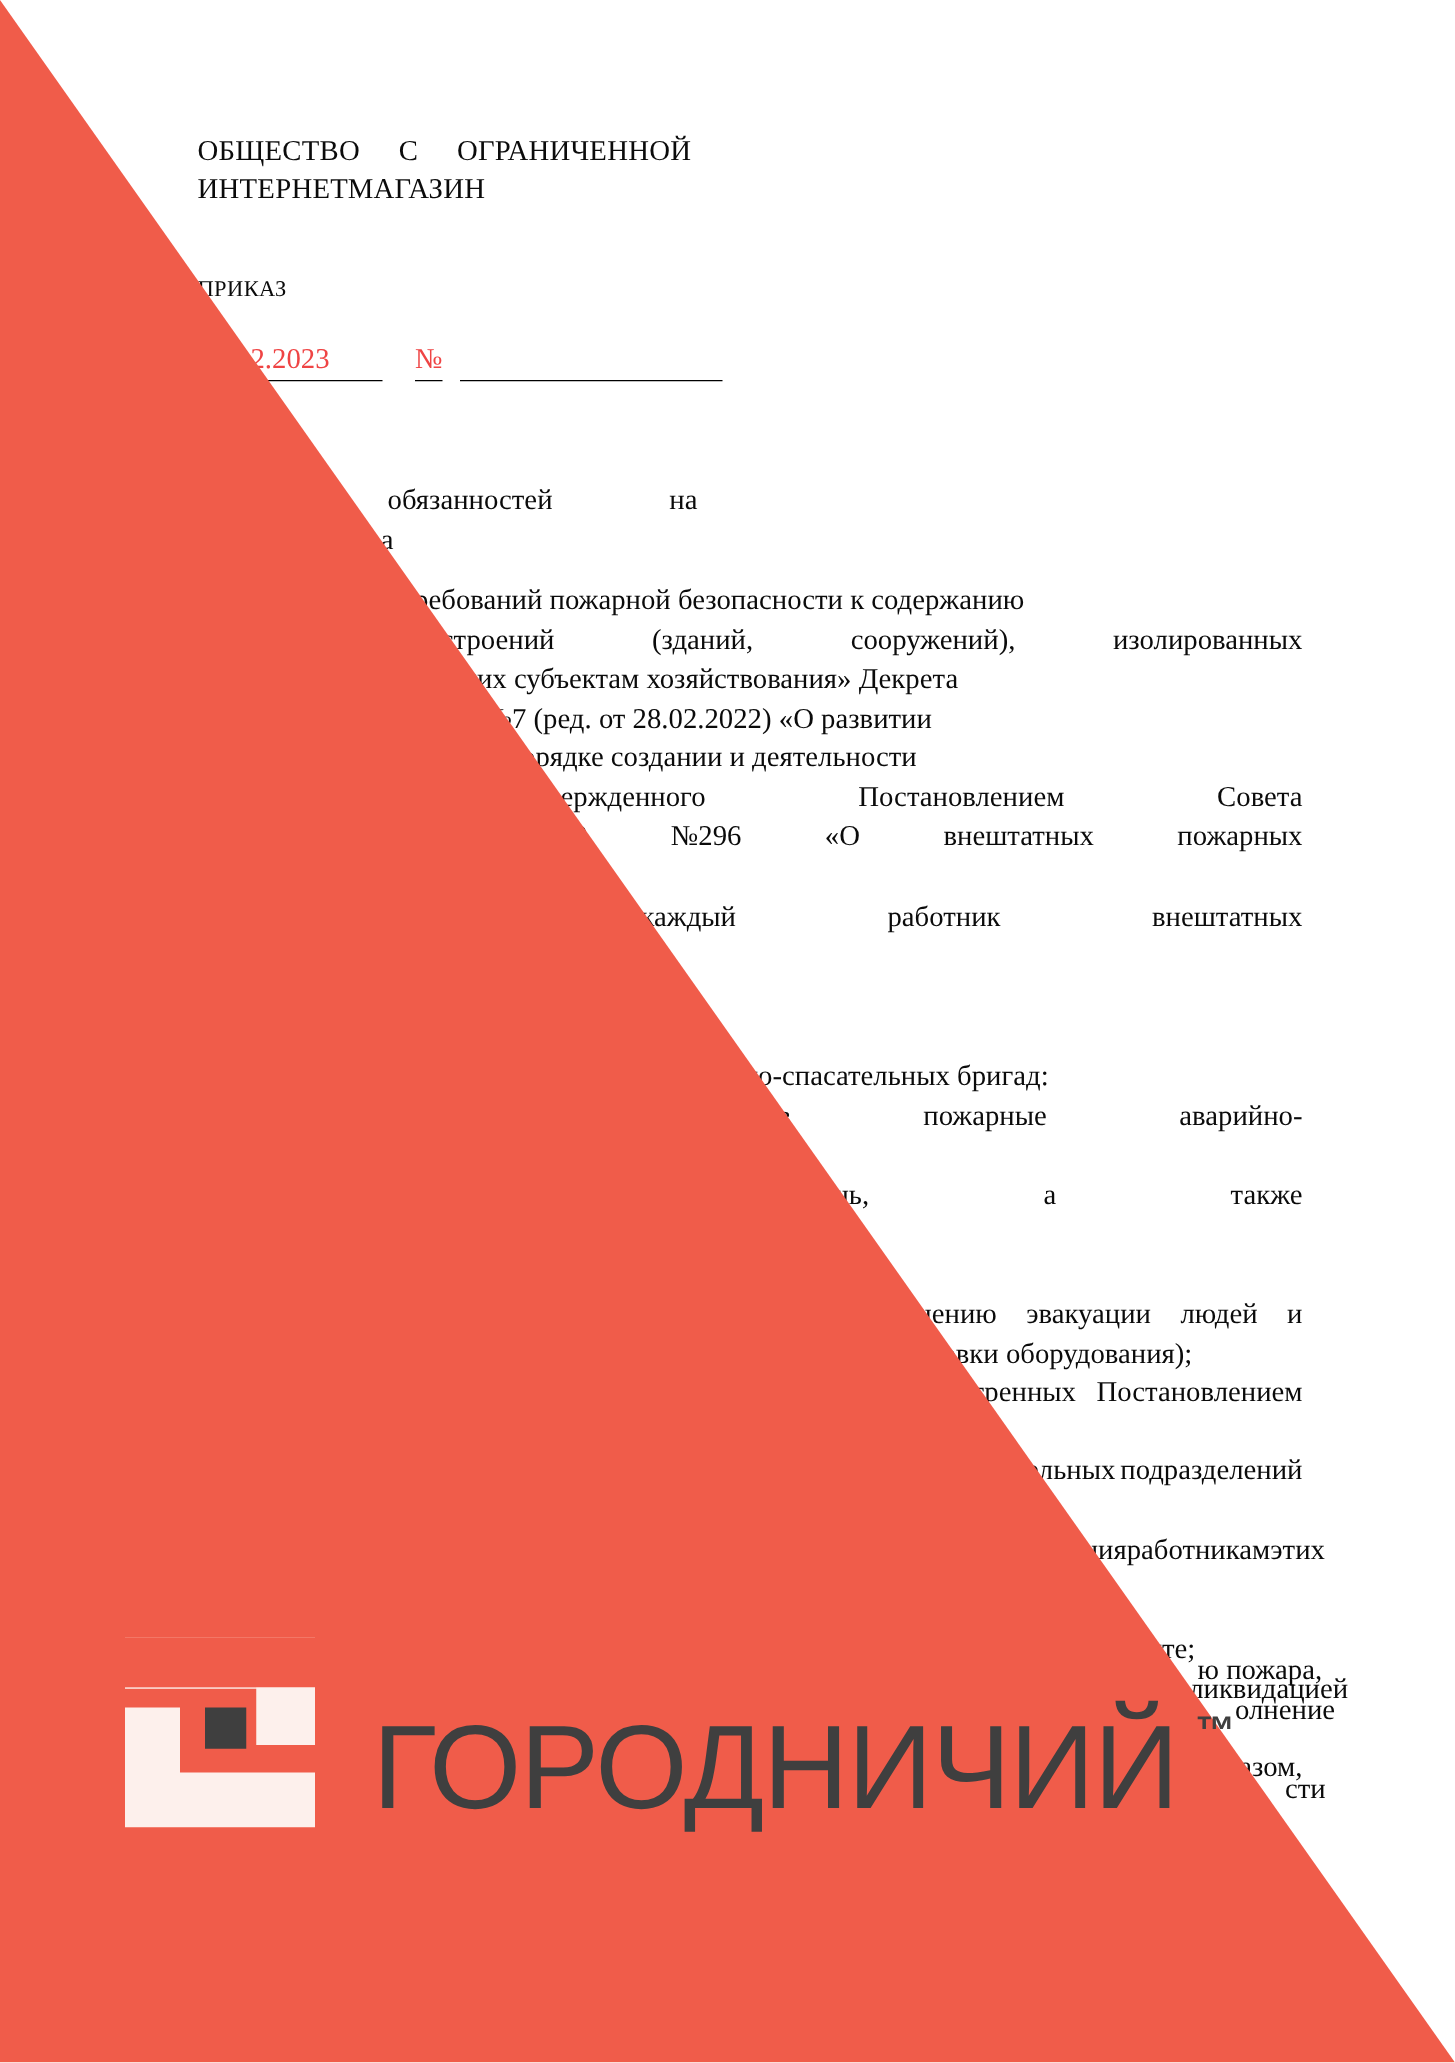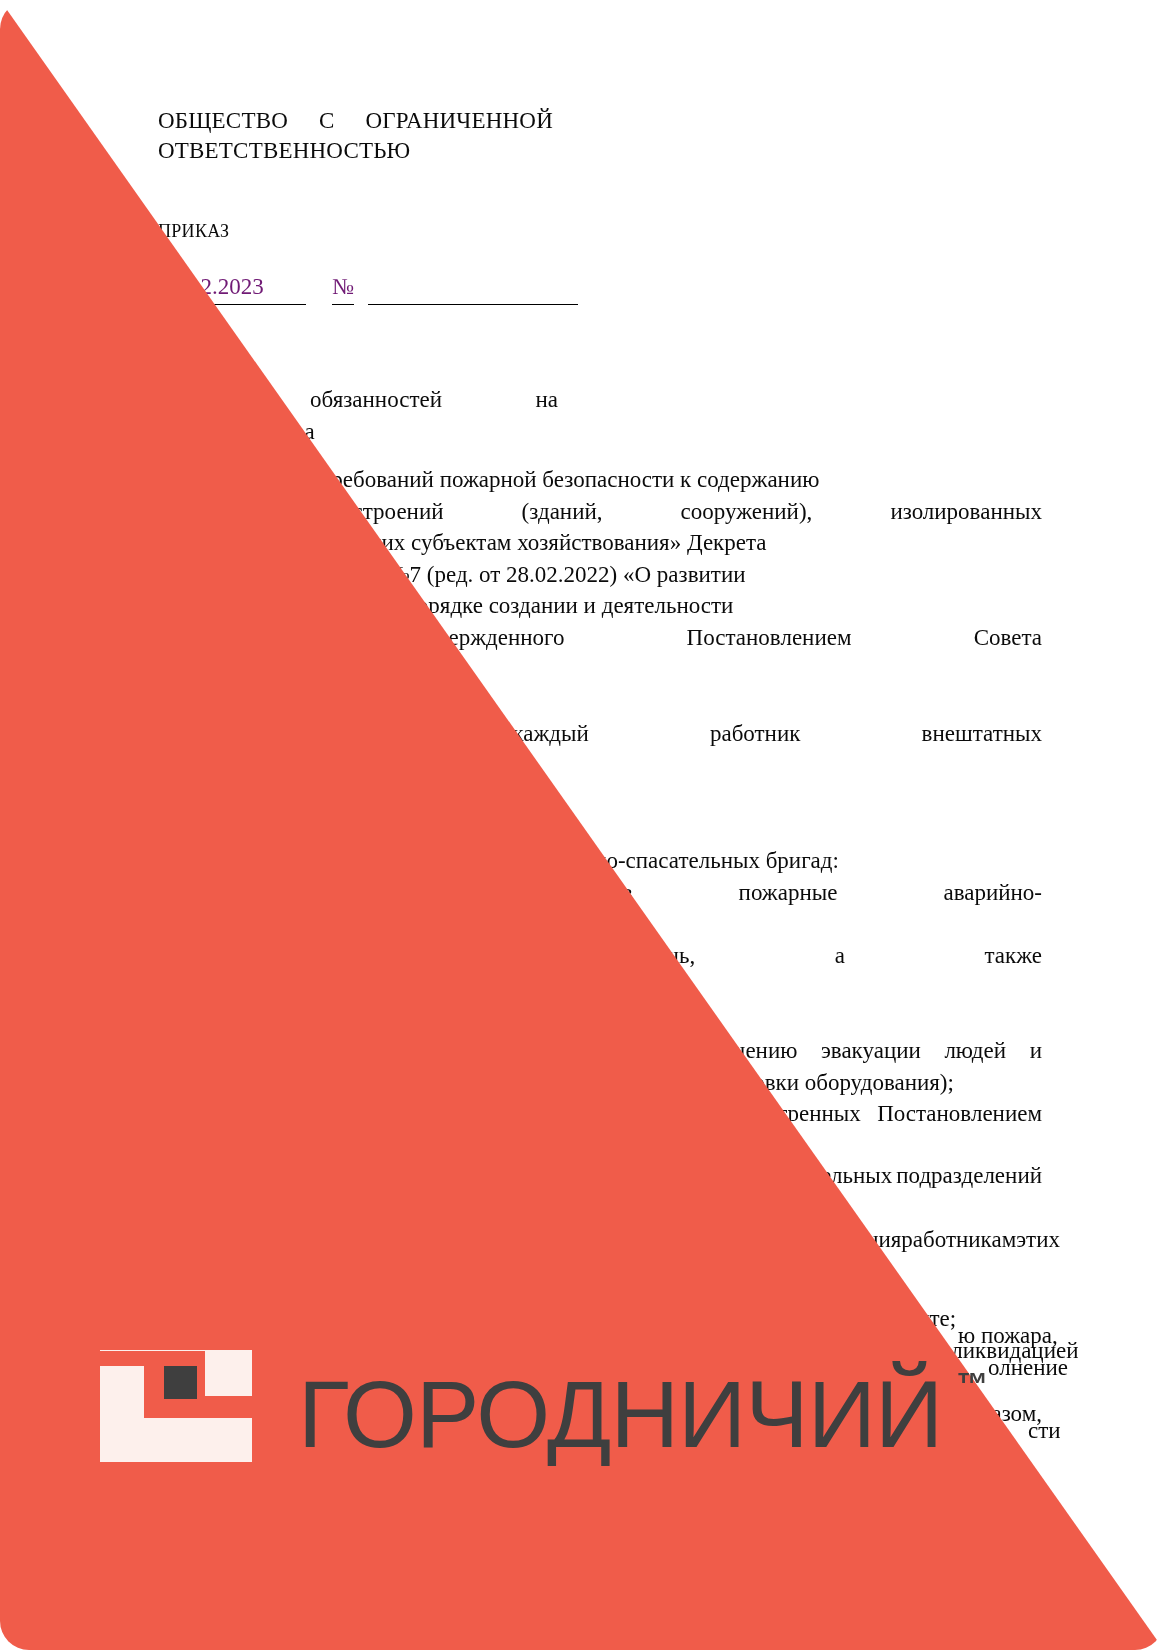--- a/index.html
+++ b/index.html
@@ -9,21 +9,20 @@
   }
   body {
     font-family: "Liberation Serif", "DejaVu Serif", serif;
   }
   #page {
     position: relative;
     width: 1164px;
     height: 1650px;
     background: #ffffff;
     overflow: hidden;
-    border-radius: 29px;
   }
 
   
   .doc {
     position: absolute;
     left: 0; top: 0;
     width: 1164px;
     height: 1650px;
     z-index: 1;
   }
@@ -55,21 +54,21 @@
     color: #0b0b0b;
     letter-spacing: 0.3px;
   }
 
   .date-row {
     position: absolute;
     left: 158px;
     top: 272px;
     font-size: 23px;
     line-height: 30px;
-    color: #701a75;
+    color: #ef4444;
     display: flex;
     align-items: flex-end;
     justify-content: center;
   }
   .date-blank {
     display: inline-block;
     border-bottom: 1.5px solid #000;
     padding-bottom: 2px;
     min-width: 148px;
     text-align: center;
@@ -209,21 +208,21 @@
 <div id="page">
 
   <div class="doc">
 
     <div class="org-header">
       <div class="org-line-1">
         <span>ОБЩЕСТВО</span>
         <span>С</span>
         <span>ОГРАНИЧЕННОЙ</span>
       </div>
-      <div>ОТВЕТСТВЕННОСТЬЮ</div>
+      <div>ИНТЕРНЕТМАГАЗИН</div>
     </div>
 
     <div class="order-title">ПРИКАЗ</div>
 
     <div class="date-row">
       <span class="date-blank">2.2023</span>
       <span class="num-sign">№</span>
       <span class="num-blank"></span>
     </div>
 
@@ -246,20 +245,29 @@
         <span>изолированных</span>
       </span>
       <span class="body-line">бъектов, принадлежащих субъектам хозяйствования» Декрета</span>
       <span class="body-line">Беларусь от 23.11.2017 №7 (ред. от 28.02.2022) «О развитии</span>
       <span class="body-line">абз. 3 п. 25 Положения о порядке создании и деятельности</span>
       <span class="body-line justified">
         <span>ормирований,</span>
         <span>утвержденного</span>
         <span>Постановлением</span>
         <span>Совета</span>
+      </span>
+      <span class="body-line justified">
+        <span>арусь</span>
+        <span>от</span>
+        <span>18.05.2020</span>
+        <span>№296</span>
+        <span>«О</span>
+        <span>внештатных</span>
+        <span>пожарных</span>
       </span>
     </div>
 
     <div class="body-block b2">
       <span class="body-line justified">
         <span>ния</span>
         <span>пожара,</span>
         <span>каждый</span>
         <span>работник</span>
         <span>внештатных</span>

